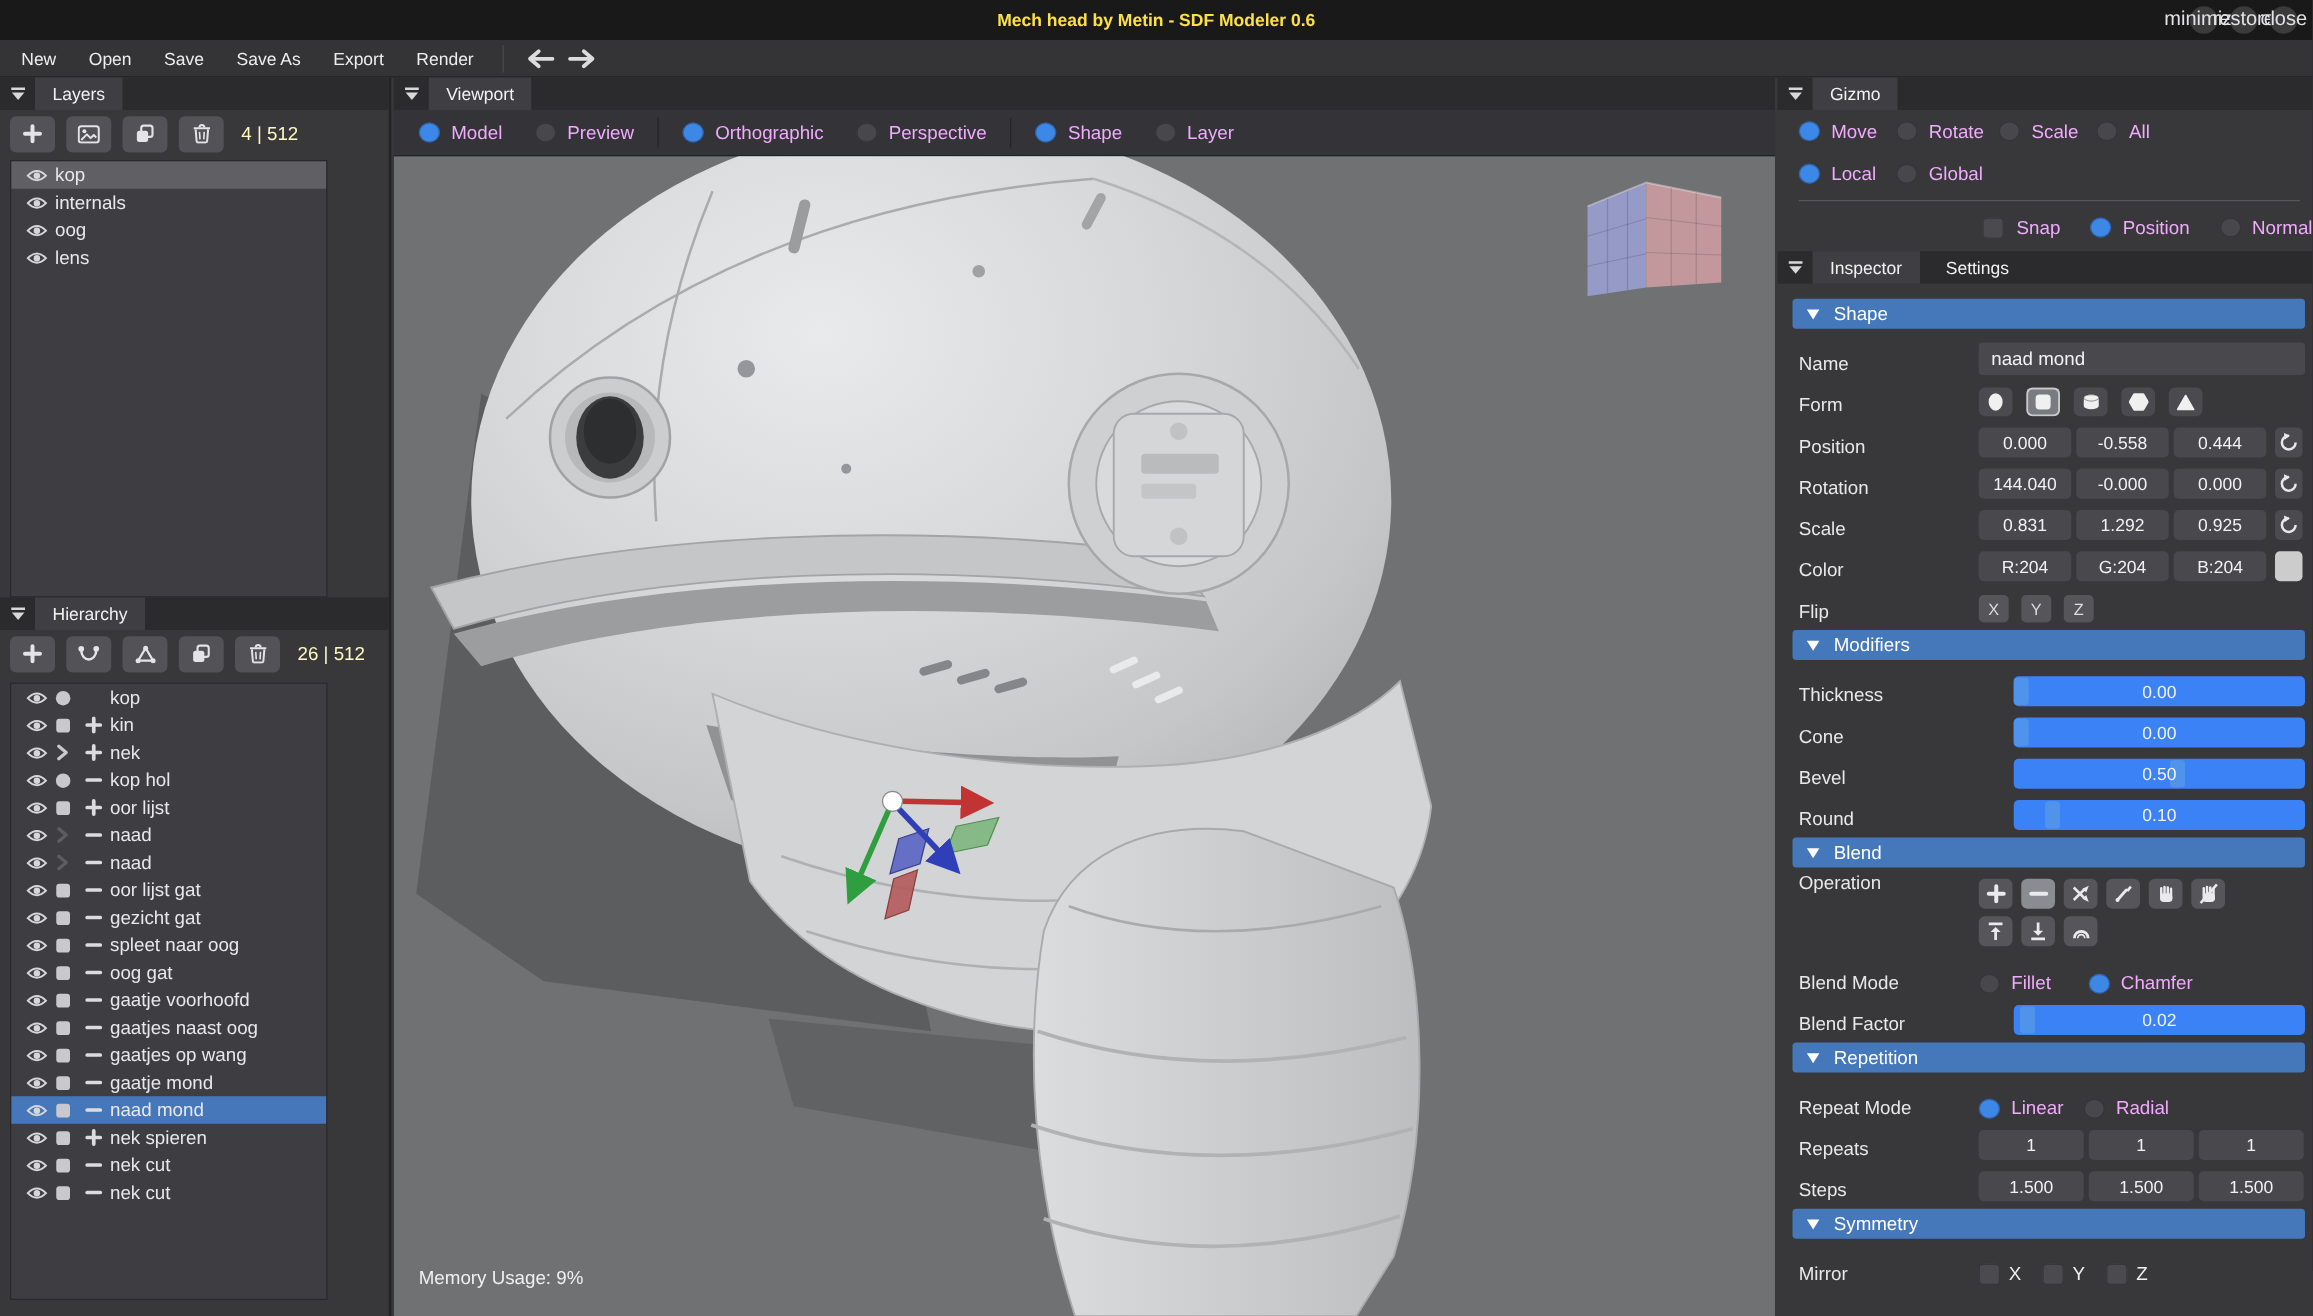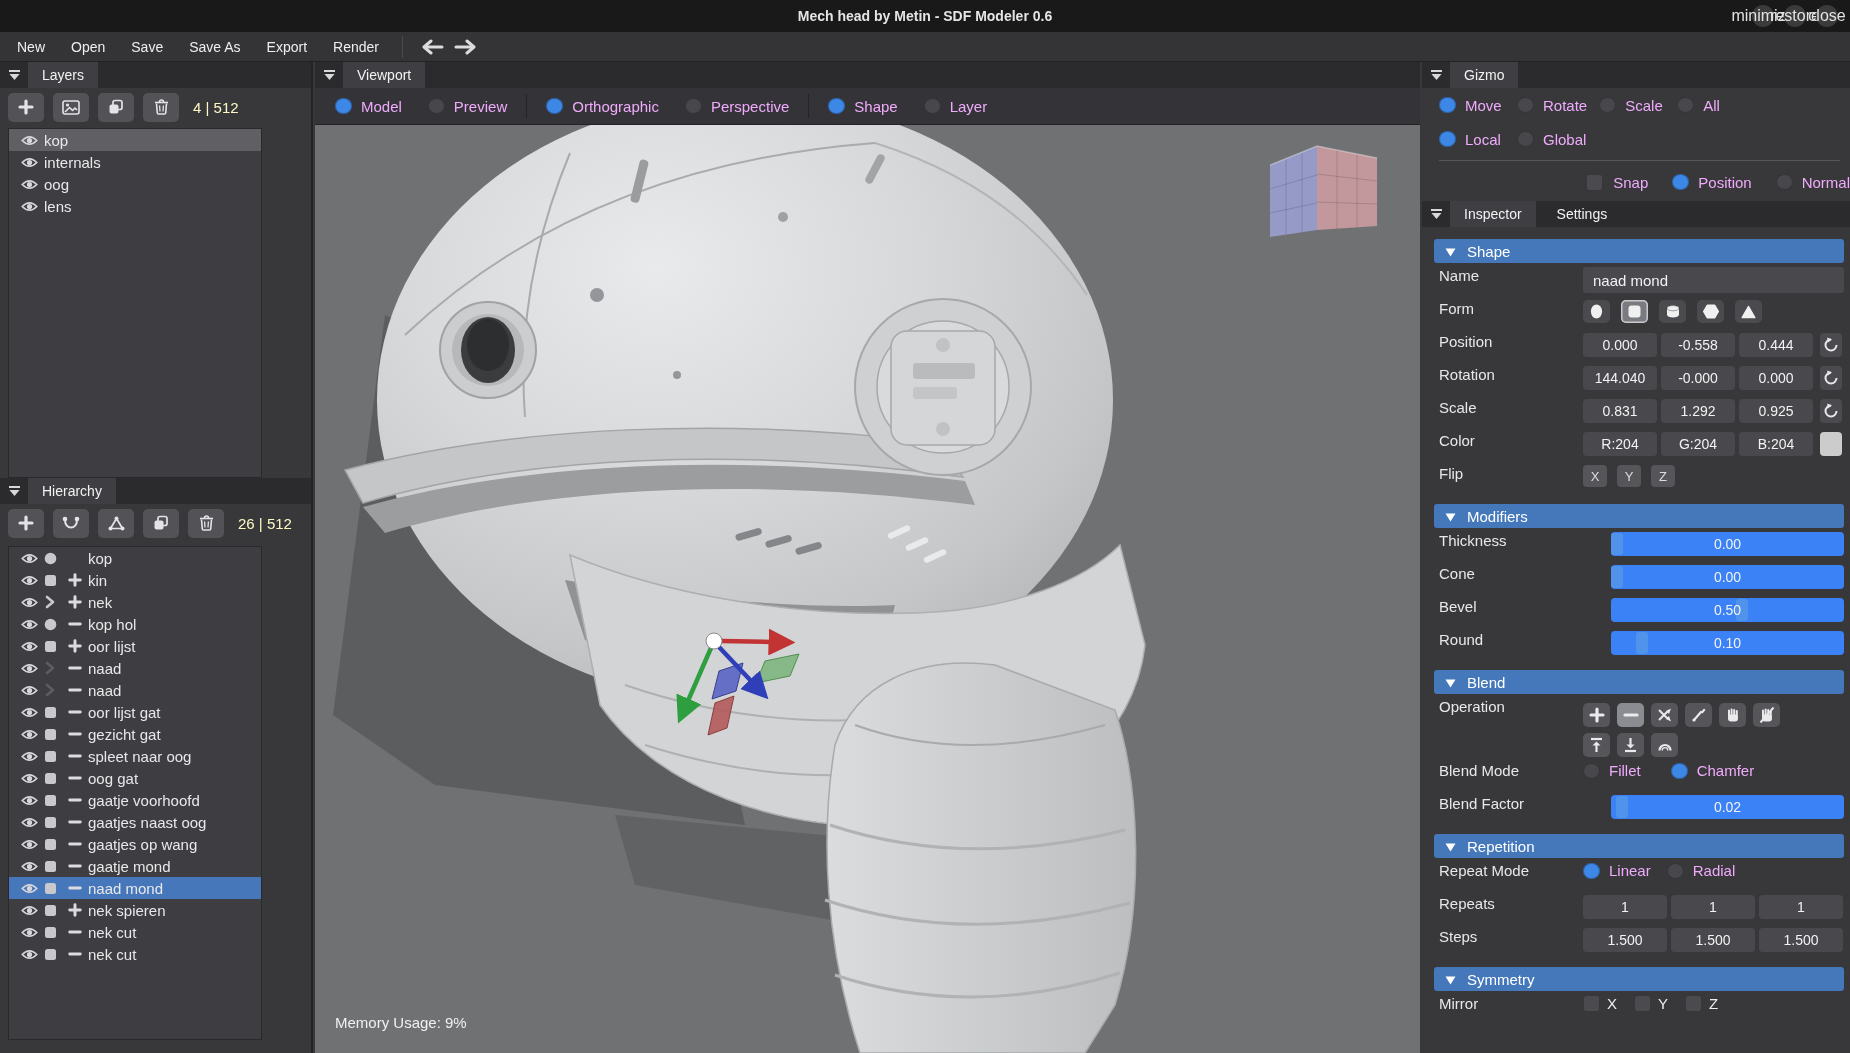--- a/index.html
+++ b/index.html
@@ -3,21 +3,21 @@
 <meta charset="utf-8">
 <style>
   * { margin:0; padding:0; box-sizing:border-box; }
   html,body { width:1850px; height:1053px; background:#1a1a1b; overflow:hidden;
               font-family:"Liberation Sans", sans-serif; }
   .app { position:relative; width:1850px; height:1053px; background:#38383b; }
 
   
   .titlebar { position:absolute; left:0; top:0; width:1850px; height:32px; background:#191919;
               display:flex; align-items:center; justify-content:center; }
-  .wtitle { color:#e5e5e5; font-size:14px; font-weight:bold; }
+  .wtitle { color:#fde047; font-size:14px; font-weight:bold; }
   .wctrls { position:absolute; right:12px; top:5px; display:flex; gap:10px; }
   .wbtn { width:22px; height:22px; border-radius:50%; background:#3b3b3c; color:#e3e3e5;
           display:flex; align-items:center; justify-content:center; }
 
   
   .menubar { position:absolute; left:0; top:32px; width:1850px; height:30px; background:#343437;
              border-bottom:1px solid #232325; display:flex; align-items:center; }
   .menu-items { display:flex; align-items:center; padding-left:4px; }
   .menu-item { color:#eeeeef; font-size:14px; padding:0 13px; height:30px; line-height:30px; }
   .menu-sep { width:1px; height:22px; background:#4a4a4e; margin:0 10px; }
@@ -73,21 +73,21 @@
   
   .right-panel { position:absolute; left:1422px; top:62px; width:428px; height:991px; background:#38383b; }
   .gz-row { height:34px; display:flex; align-items:center; padding-left:17px; }
   .gz-row .ritem { min-width:66px; margin-right:12px; }
   .gz-div { height:1px; background:#55555a; margin:4px 10px 2px 17px; }
   .snap-row { height:38px; display:flex; align-items:center; padding-left:17px; gap:10px;justify-content:flex-end; }
   .snap-row .ritem { margin-left:14px; }
   #inspector-body { padding:6px 6px 0 12px; }
   .ihdr { height:24px; background:#4478ba; border-radius:3px; display:flex; align-items:center;
           padding-left:11px; gap:11px; margin:6px 0 4px; color:#ffffff; font-size:15px; }
-  .irow { min-height:33px; display:flex; align-items:flex-start; padding-left:5px; }
+  .irow { min-height:33px; display:flex; align-items:flex-end; padding-left:5px; }
   .ilabel { width:144px; color:#e8e8ea; font-size:15px; }
   .ictl { display:flex; align-items:center; gap:4px; width:261px; position:relative; }
   .wfield { width:261px; height:26px; background:#48484d; border-radius:3px; display:flex;
             align-items:center; padding-left:10px; color:#f2f2f3; font-size:15px; }
   .nfield { width:74px; height:24px; background:#48484d; border-radius:4px; display:flex;
             align-items:center; justify-content:center; color:#f2f2f3; font-size:14px; }
   .nfield.w84 { width:84px; }
   .resetbtn { width:22px; height:24px; background:#4a4a4f; border-radius:4px; color:#e8e8e9;
               display:flex; align-items:center; justify-content:center; margin-left:3px; }
   .swatch { width:22px; height:24px; border-radius:4px; margin-left:3px; }

